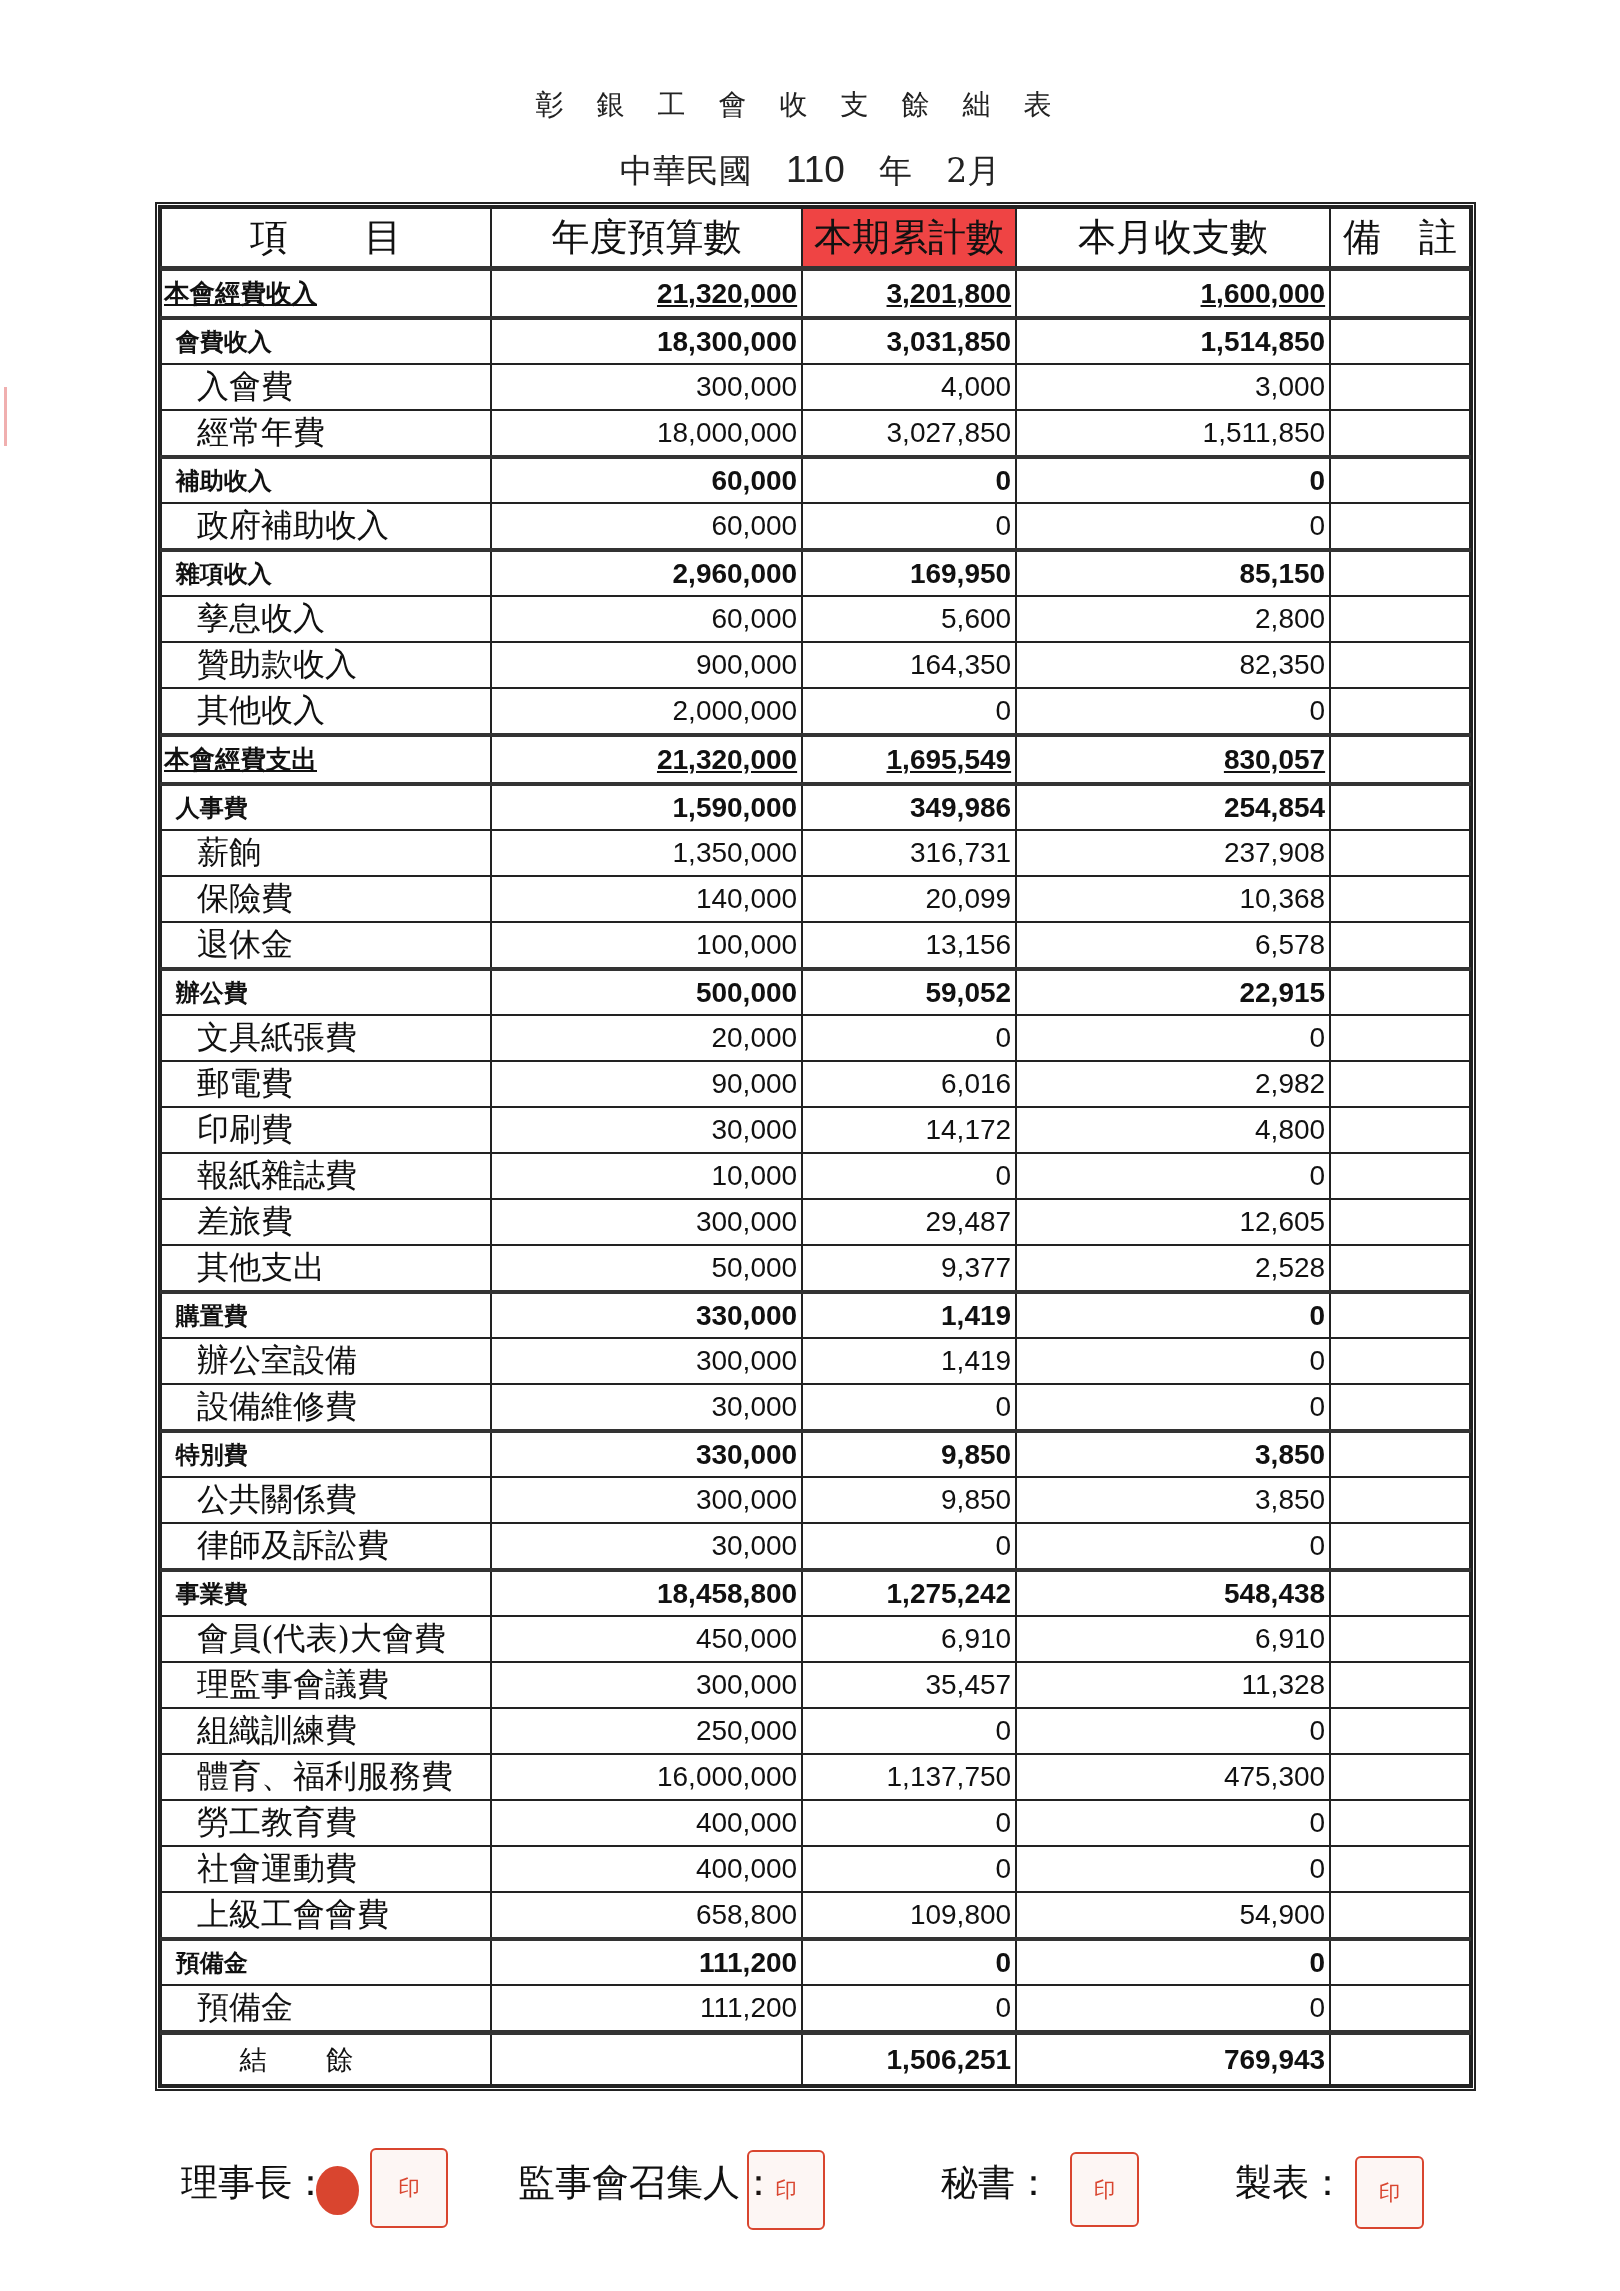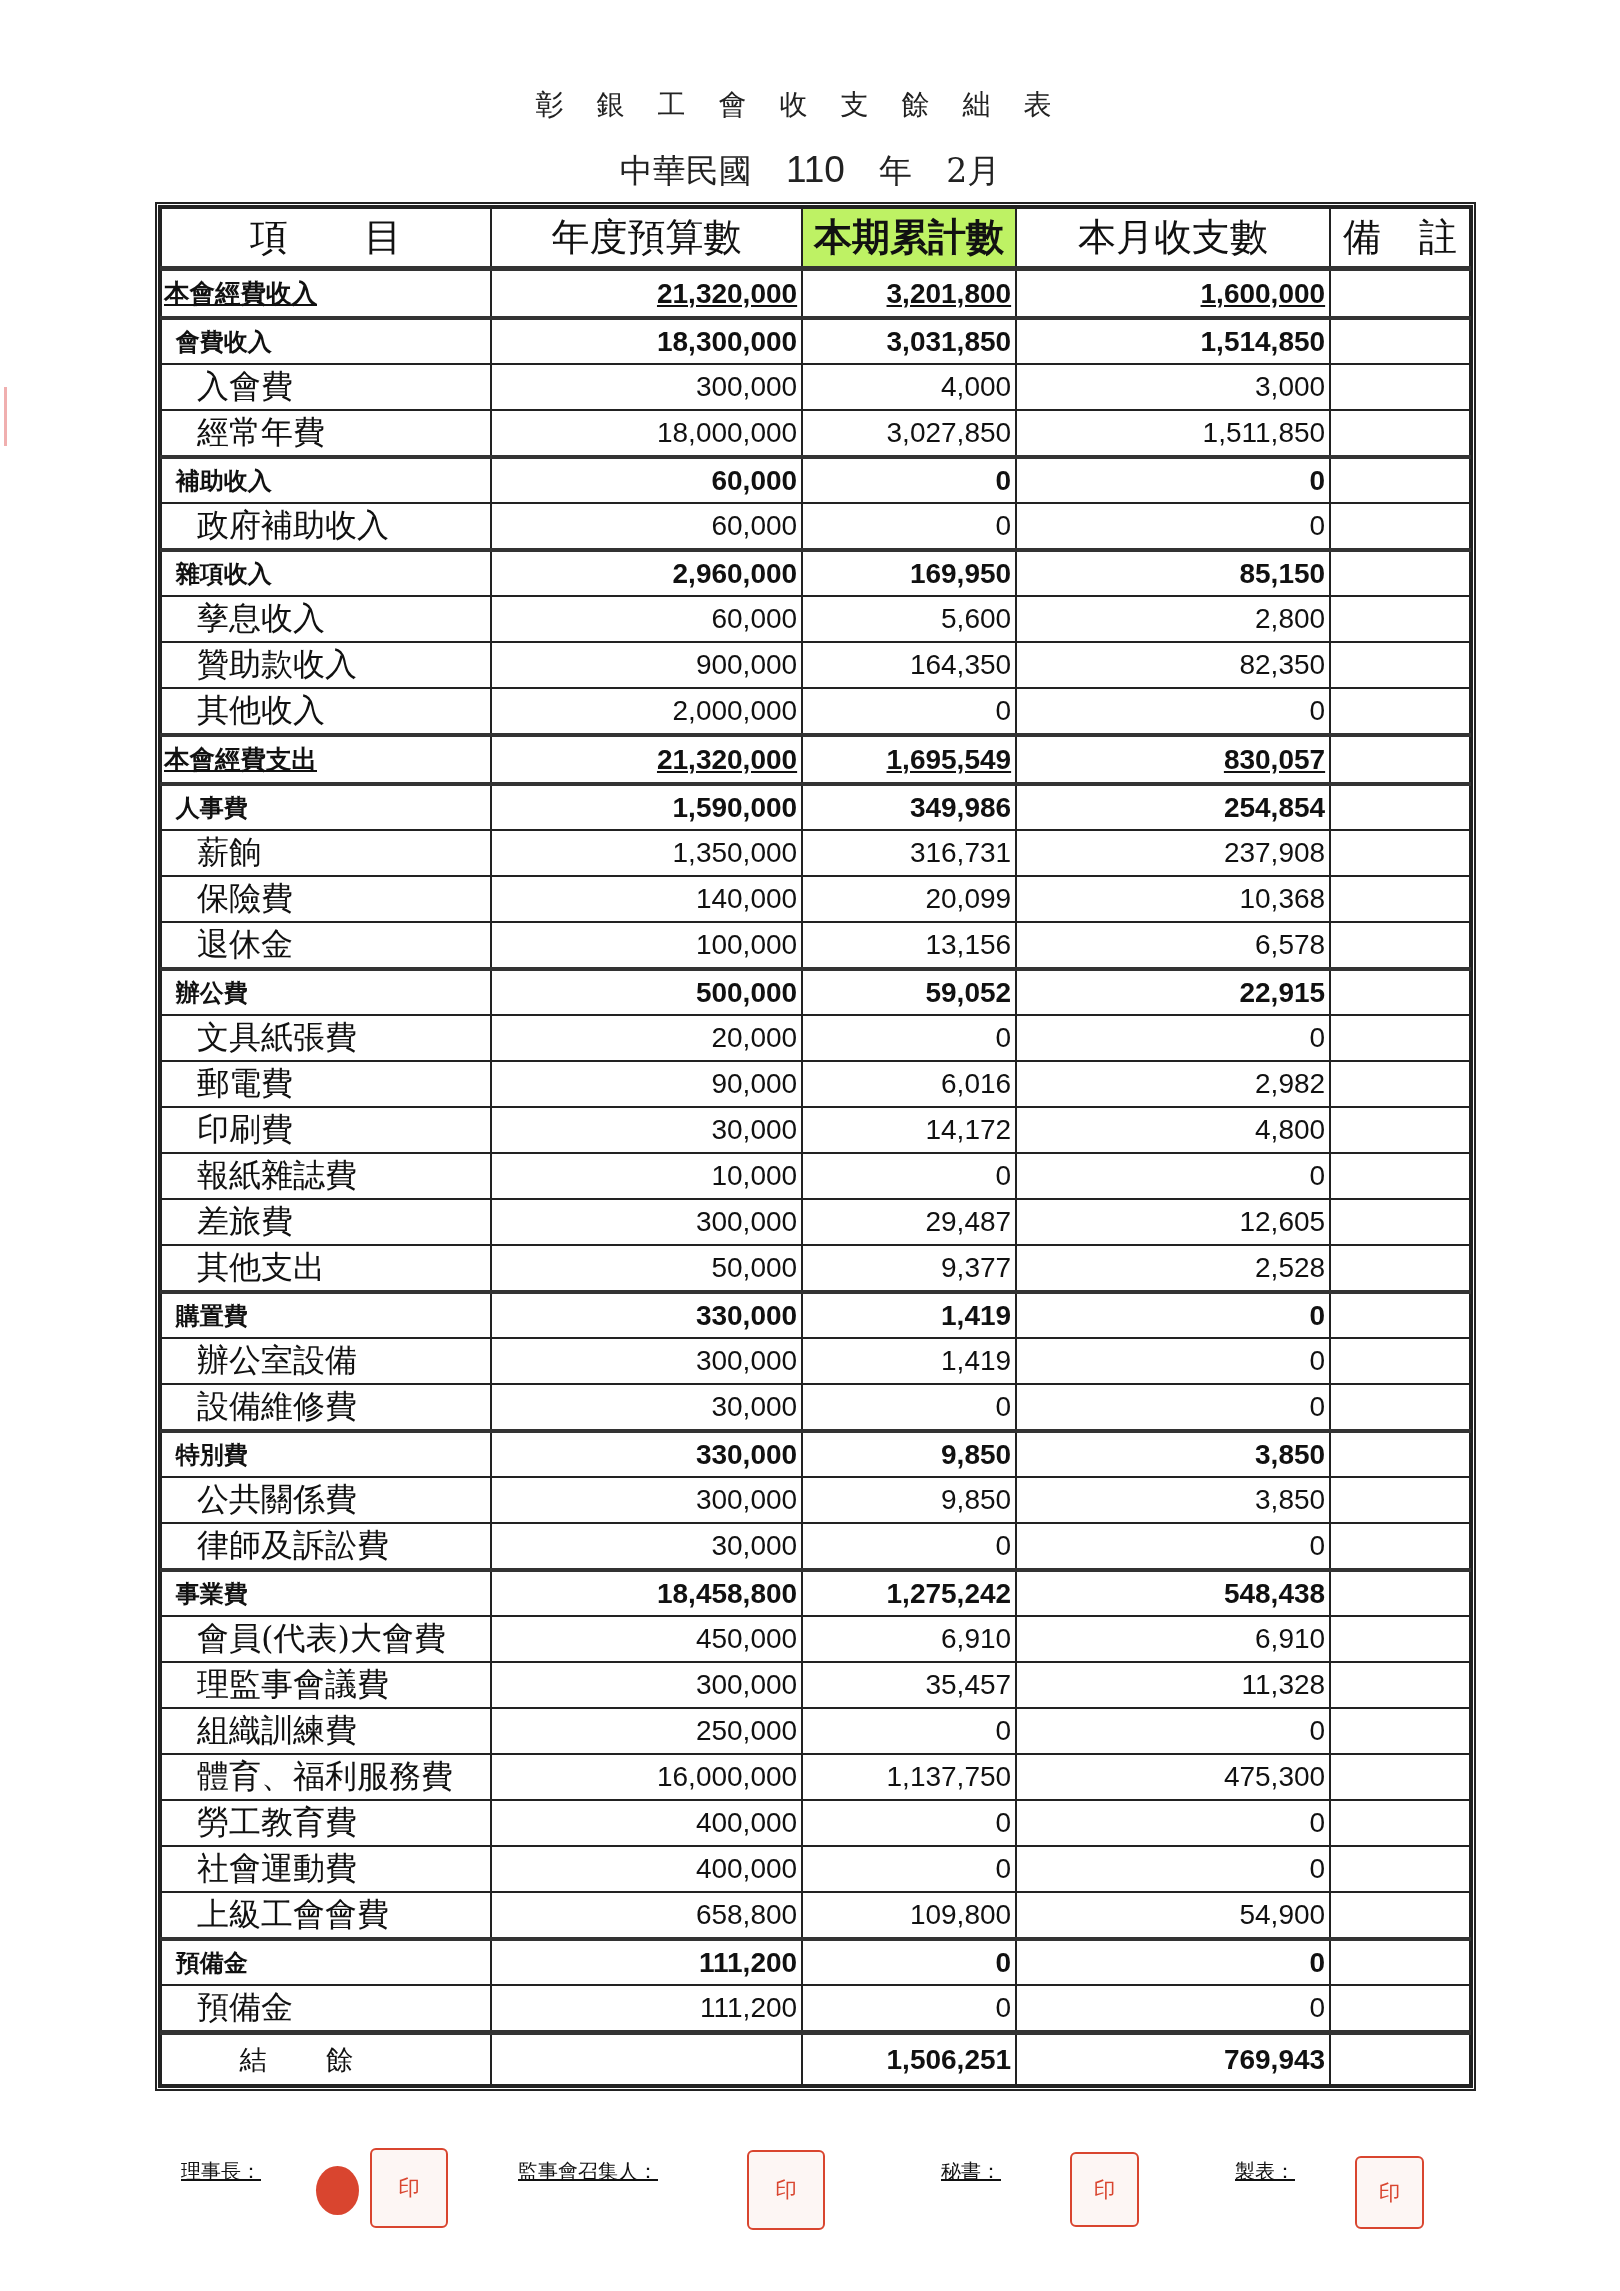--- a/index.html
+++ b/index.html
@@ -7,35 +7,35 @@
   .title{position:absolute;left:0;width:1620px;top:86px;text-align:center;font-family:"DejaVu Serif",serif;font-size:28px;letter-spacing:33px;color:#222;}
   .subtitle{position:absolute;left:0;width:1620px;top:149px;text-align:center;font-family:"DejaVu Serif",serif;font-size:33px;color:#222;}
   .subtitle span{margin:0 11.8px;}
   .subtitle .yr{font-family:"Liberation Sans",sans-serif;font-size:37px;}
   .edge-mark{position:absolute;left:3.9px;top:387px;width:2.9px;height:59px;background:#e67a7a;opacity:.6;}
   .table-wrap{position:absolute;left:155px;top:202px;width:1311px;border:3.9px double #222;border-width:5.9px;border-style:double;}
   table{border-collapse:collapse;width:100%;table-layout:fixed;}
   col.c1{width:330px;} col.c2{width:311px;} col.c3{width:214px;} col.c4{width:314px;} col.c5{width:auto;}
   td,th{border:2px solid #222;height:43px;padding:0 5.9px;font-size:26.5px;white-space:nowrap;overflow:hidden;}
   th{height:57px;font-family:"DejaVu Serif",serif;font-weight:normal;font-size:38px;text-align:center;border-bottom:5.9px solid #333;}
-  th.shade{background:#bef264;font-weight:bold;}
+  th.shade{background:#ef4444;}
   td.num{text-align:right;font-family:"Liberation Sans",sans-serif;font-size:28px;padding-right:3.9px;}
   td.label{font-family:"DejaVu Serif",serif;font-size:32px;}
   tr.section td{border-top:4.9px solid #333;}
   tr.section td.label{padding-left:13.7px;font-weight:bold;font-size:24px;}
   tr.section td.num{font-weight:bold;}
   tr.major td{border-top:4.9px solid #333;height:45px;}
   tr.major td.label{text-decoration:underline;font-weight:bold;font-size:25.5px;padding-left:2px;}
   tr.major td.num{font-weight:bold;text-decoration:underline;}
   tr.item td.label{padding-left:35px;}
   tr.total td{border-top:5.9px solid #333;height:49px;}
   tr.total td.label{text-align:center;letter-spacing:59px;font-size:27.4px;font-weight:normal;}
   tr.total td.num{font-weight:bold;}
   .sigs{position:absolute;top:2148px;left:0;width:1620px;height:88px;}
-  .sig{position:absolute;top:9.8px;font-family:"DejaVu Serif",serif;font-size:20px;text-decoration:underline;}
+  .sig{position:absolute;top:9.8px;font-family:"DejaVu Serif",serif;font-size:37px;}
   .seal{position:absolute;border:2.9px solid #d9452f;border-radius:5.9px;color:#d9452f;font-size:21.6px;line-height:23.5px;text-align:center;display:flex;align-items:center;justify-content:center;font-family:"DejaVu Serif",serif;background:rgba(217,69,47,.05);}
   .dot{position:absolute;width:43px;height:49px;border-radius:50%;background:#d9452f;}
 </style>
 </head>
 <body>
 
 <div class="edge-mark"></div>
 
 <div class="title">彰銀工會收支餘絀表</div>
 <div class="subtitle">

